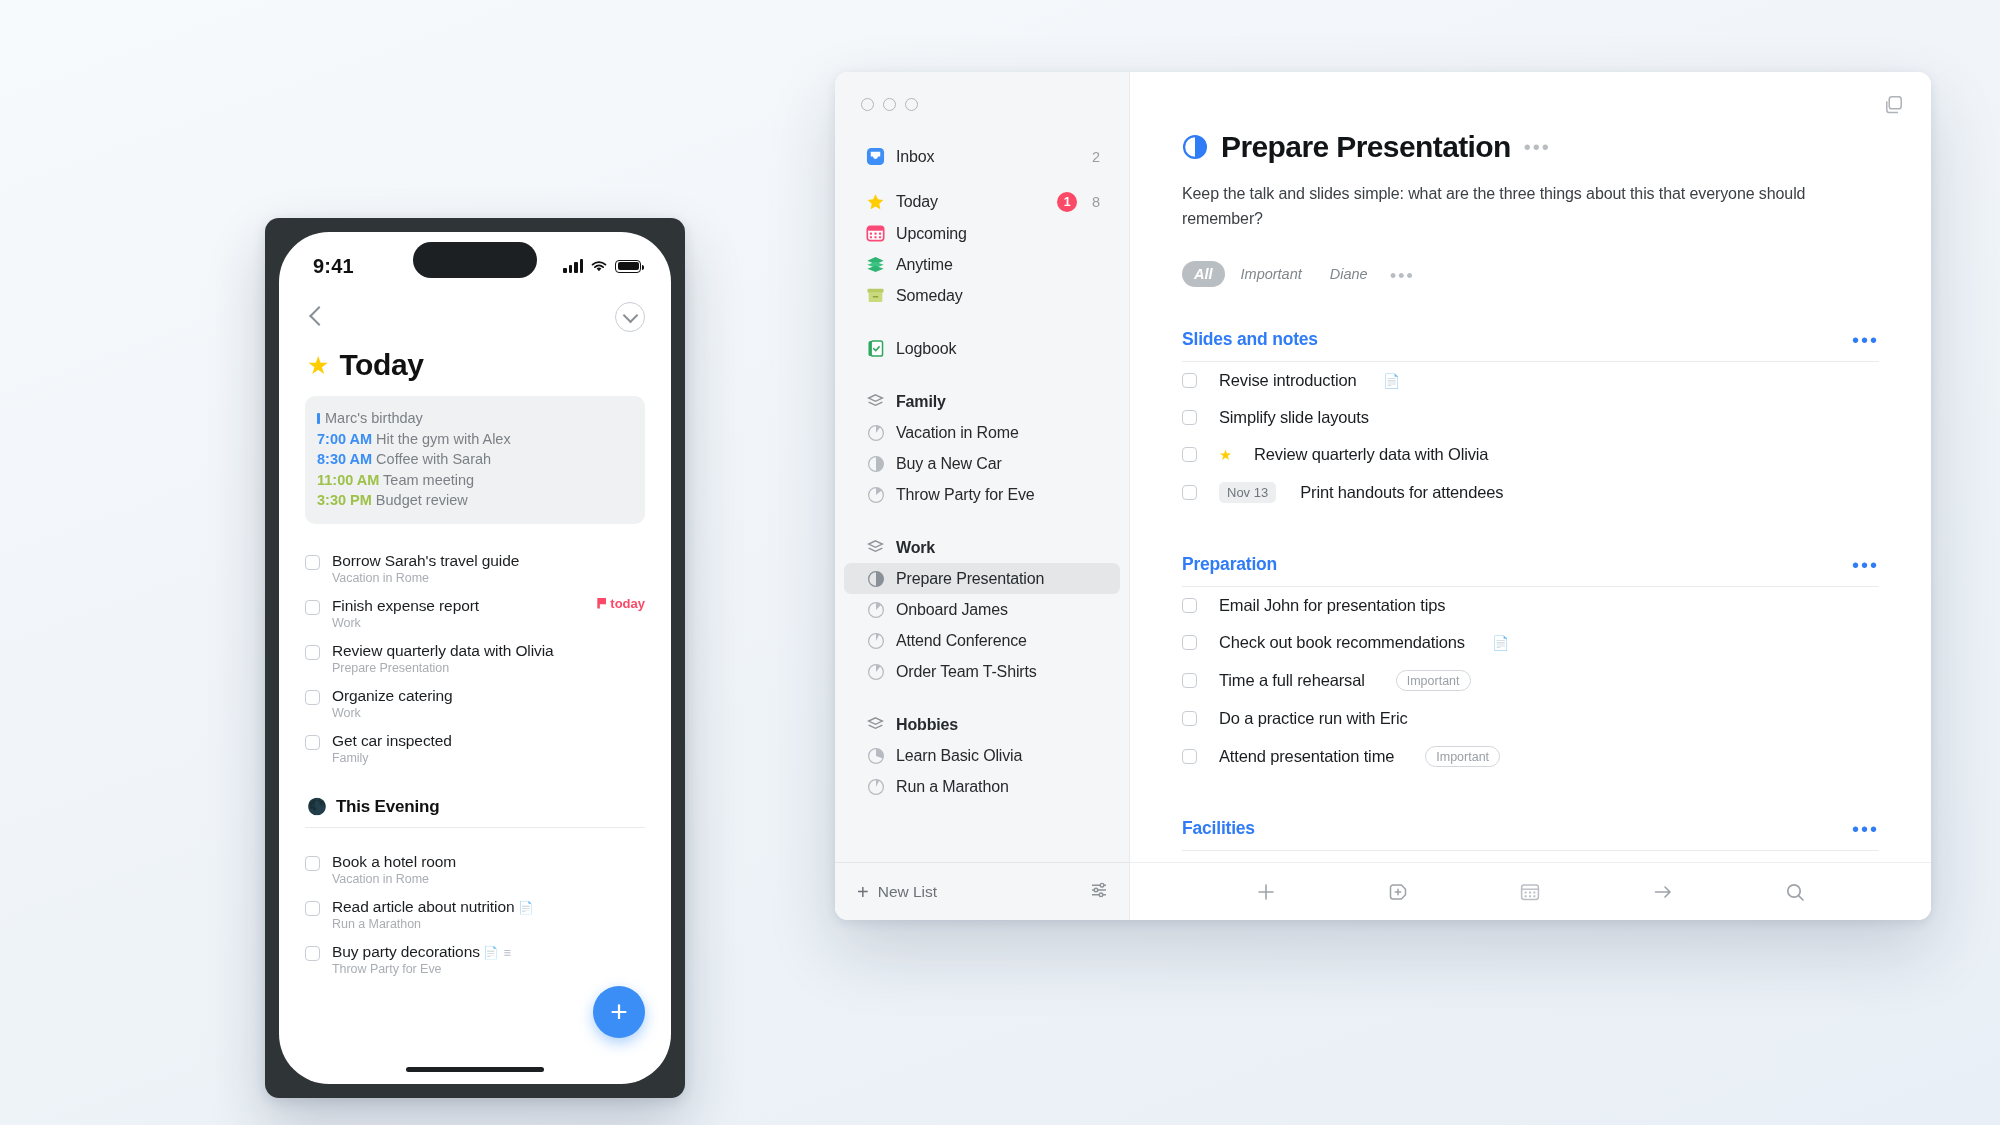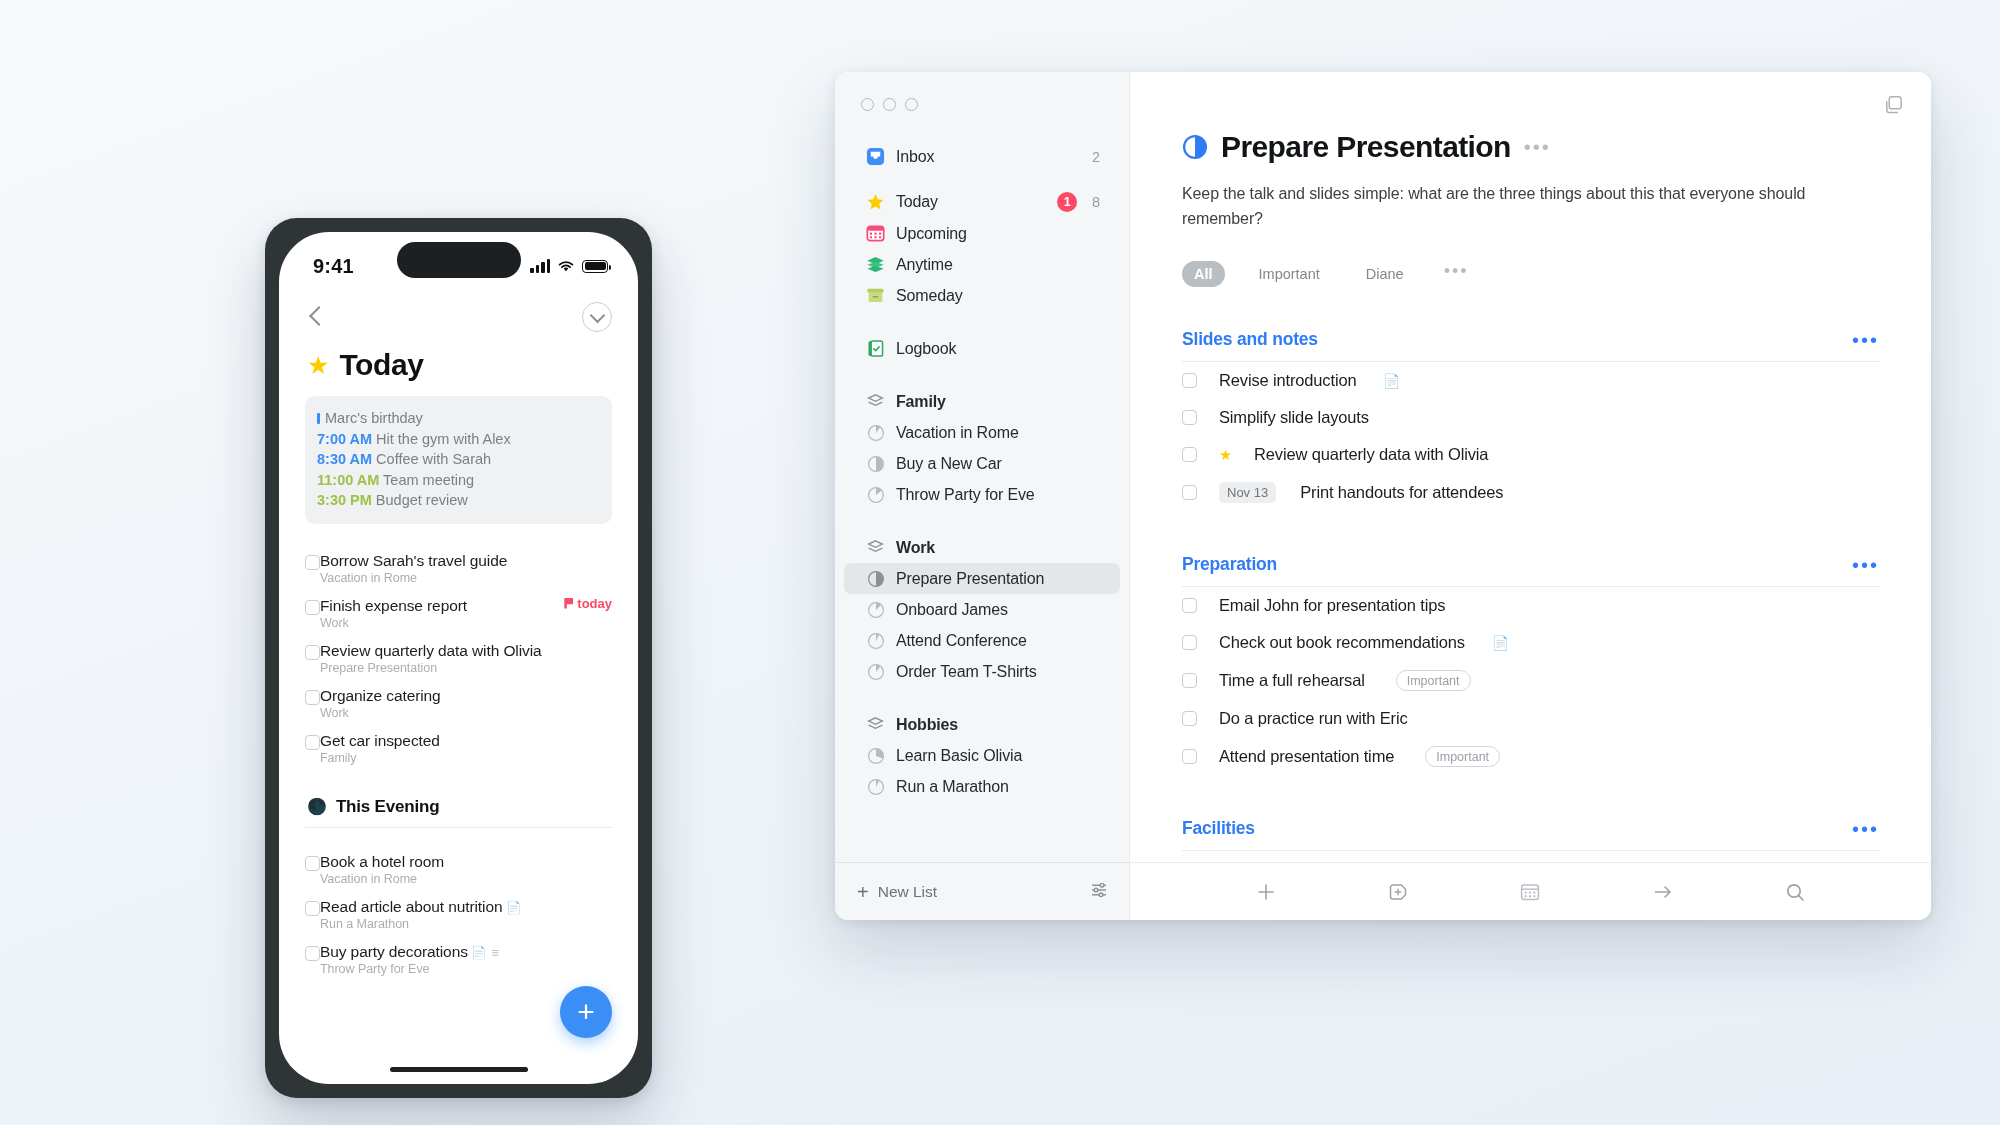--- a/index.html
+++ b/index.html
@@ -8,22 +8,22 @@
     font-family: "Liberation Sans", sans-serif;
     background: #f4f7fa;
     overflow: hidden;
   }
   .stage { position: relative; width: 2000px; height: 1125px;
     background: linear-gradient(160deg,#f7fafc 0%, #eef3f8 55%, #e9eff6 100%); }
 
   
   .phone {
     position: absolute; left: 265px; top: 218px;
-    width: 387px; height: 880px;
-    background: #2f3437; border-radius: 32px;
+    width: 420px; height: 880px;
+    background: #2f3437; border-radius: 14px;
     padding: 14px;
     box-shadow: 0 28px 60px rgba(20,35,60,.20), 0 4px 14px rgba(20,35,60,.12);
   }
   .phone-screen {
     width: 100%; height: 100%; background: #fff; border-radius: 50px;
     position: relative; overflow: hidden;
   }
   .statusbar { height: 56px; display: flex; align-items: center;
     padding: 12px 30px 0 34px; position: relative; }
   .status-time { font-size: 20px; font-weight: 700; color: #111; letter-spacing: .2px; }
@@ -59,21 +59,21 @@
   .cal-card { background:#f0f1f2; border-radius: 10px; padding: 12px 12px 13px 12px; }
   .cal-row { font-size: 14.5px; line-height: 20.5px; color:#7b8086; white-space: nowrap; }
   .cal-row .tm { font-weight: 600; }
   .cal-row .tm.blue { color:#3a8ef6; }
   .cal-row .tm.green { color:#9ec14a; }
   .cal-row .txt { color:#7b8086; }
   .evbar { display:inline-block; width:3px; height:11px; background:#3a8ef6;
     border-radius:1px; margin-right:5px; vertical-align:-1px; }
 
   .task-list { margin-top: 22px; }
-  .task { display:flex; align-items:flex-start; padding: 5px 0 6px 0; position:relative;}
+  .task { display:flex; align-items:flex-start; gap:12px; padding: 5px 0 6px 0; position:relative;}
   .cbx { width:15px;height:15px;border:1.6px solid #c8cdd3;border-radius:4px; flex:none; margin-top:4px;}
   .t-main { flex:1; min-width:0; }
   .t-title { font-size:15.5px; color:#1b1e21; line-height:19px; letter-spacing:-.1px;}
   .t-sub { font-size:12.5px; color:#a9aeb4; margin-top:1px; letter-spacing:-.05px;}
   .t-flag { position:absolute; right:0; top:5px; font-size:13px; font-weight:600; color:#fa4a67;
     display:flex; align-items:center; gap:4px; }
   .flag-ic { display:inline-block; width:9px;height:11px; background:#fa4a67;
     clip-path: polygon(0 0,100% 0,100% 62%,28% 62%,28% 100%,0 100%); }
   .mini-ic { color:#b9bec4; font-size:12.5px; margin-left:4px; }
 
@@ -121,21 +121,21 @@
 
   .main { flex:1; display:flex; flex-direction:column; background:#fff; position:relative; }
   .main-top { display:flex; justify-content:flex-end; padding: 22px 26px 0 0; }
   .main-scroll { flex:1; padding: 10px 52px 0 52px; overflow:hidden; }
   .proj-title-row { display:flex; align-items:center; gap:13px; }
   .proj-ic { width:26px;height:26px; flex:none; }
   .proj-title { font-size:30px; font-weight:700; color:#121518; letter-spacing:-.6px; }
   .dots { color:#b8bdc2; font-size:20px; letter-spacing:2px; line-height:1; cursor:pointer; }
   .proj-desc { font-size:16px; color:#3c4146; line-height:25px; margin-top:17px;
     max-width:640px; letter-spacing:-.1px; }
-  .chips { display:flex; align-items:flex-start; gap:22px; margin-top:30px; }
+  .chips { display:flex; align-items:flex-end; gap:4px; margin-top:30px;font-style:italic; }
   .chip { font-size:14.5px; color:#82878d; padding:5px 12px; border-radius:13px; cursor:pointer;}
   .chip.on { background:#b9bec3; color:#fff; font-weight:600; }
   .chip-dots { color:#b8bdc2; font-size:18px; letter-spacing:2px; margin-left:6px; cursor:pointer;}
 
   .sec { margin-top: 42px; }
   .sec-head { display:flex; align-items:center; }
   .sec-title { font-size:17.5px; font-weight:700; color:#2f7cf6; letter-spacing:-.2px;}
   .sec-dots { margin-left:auto; color:#2f7cf6; font-size:20px; letter-spacing:2px; line-height:1; cursor:pointer;}
   .sec-hr { height:1px; background:#e9ebed; margin-top:11px; }
   .d-task { display:flex; align-items:center; gap:22px; padding: 9px 0; }

